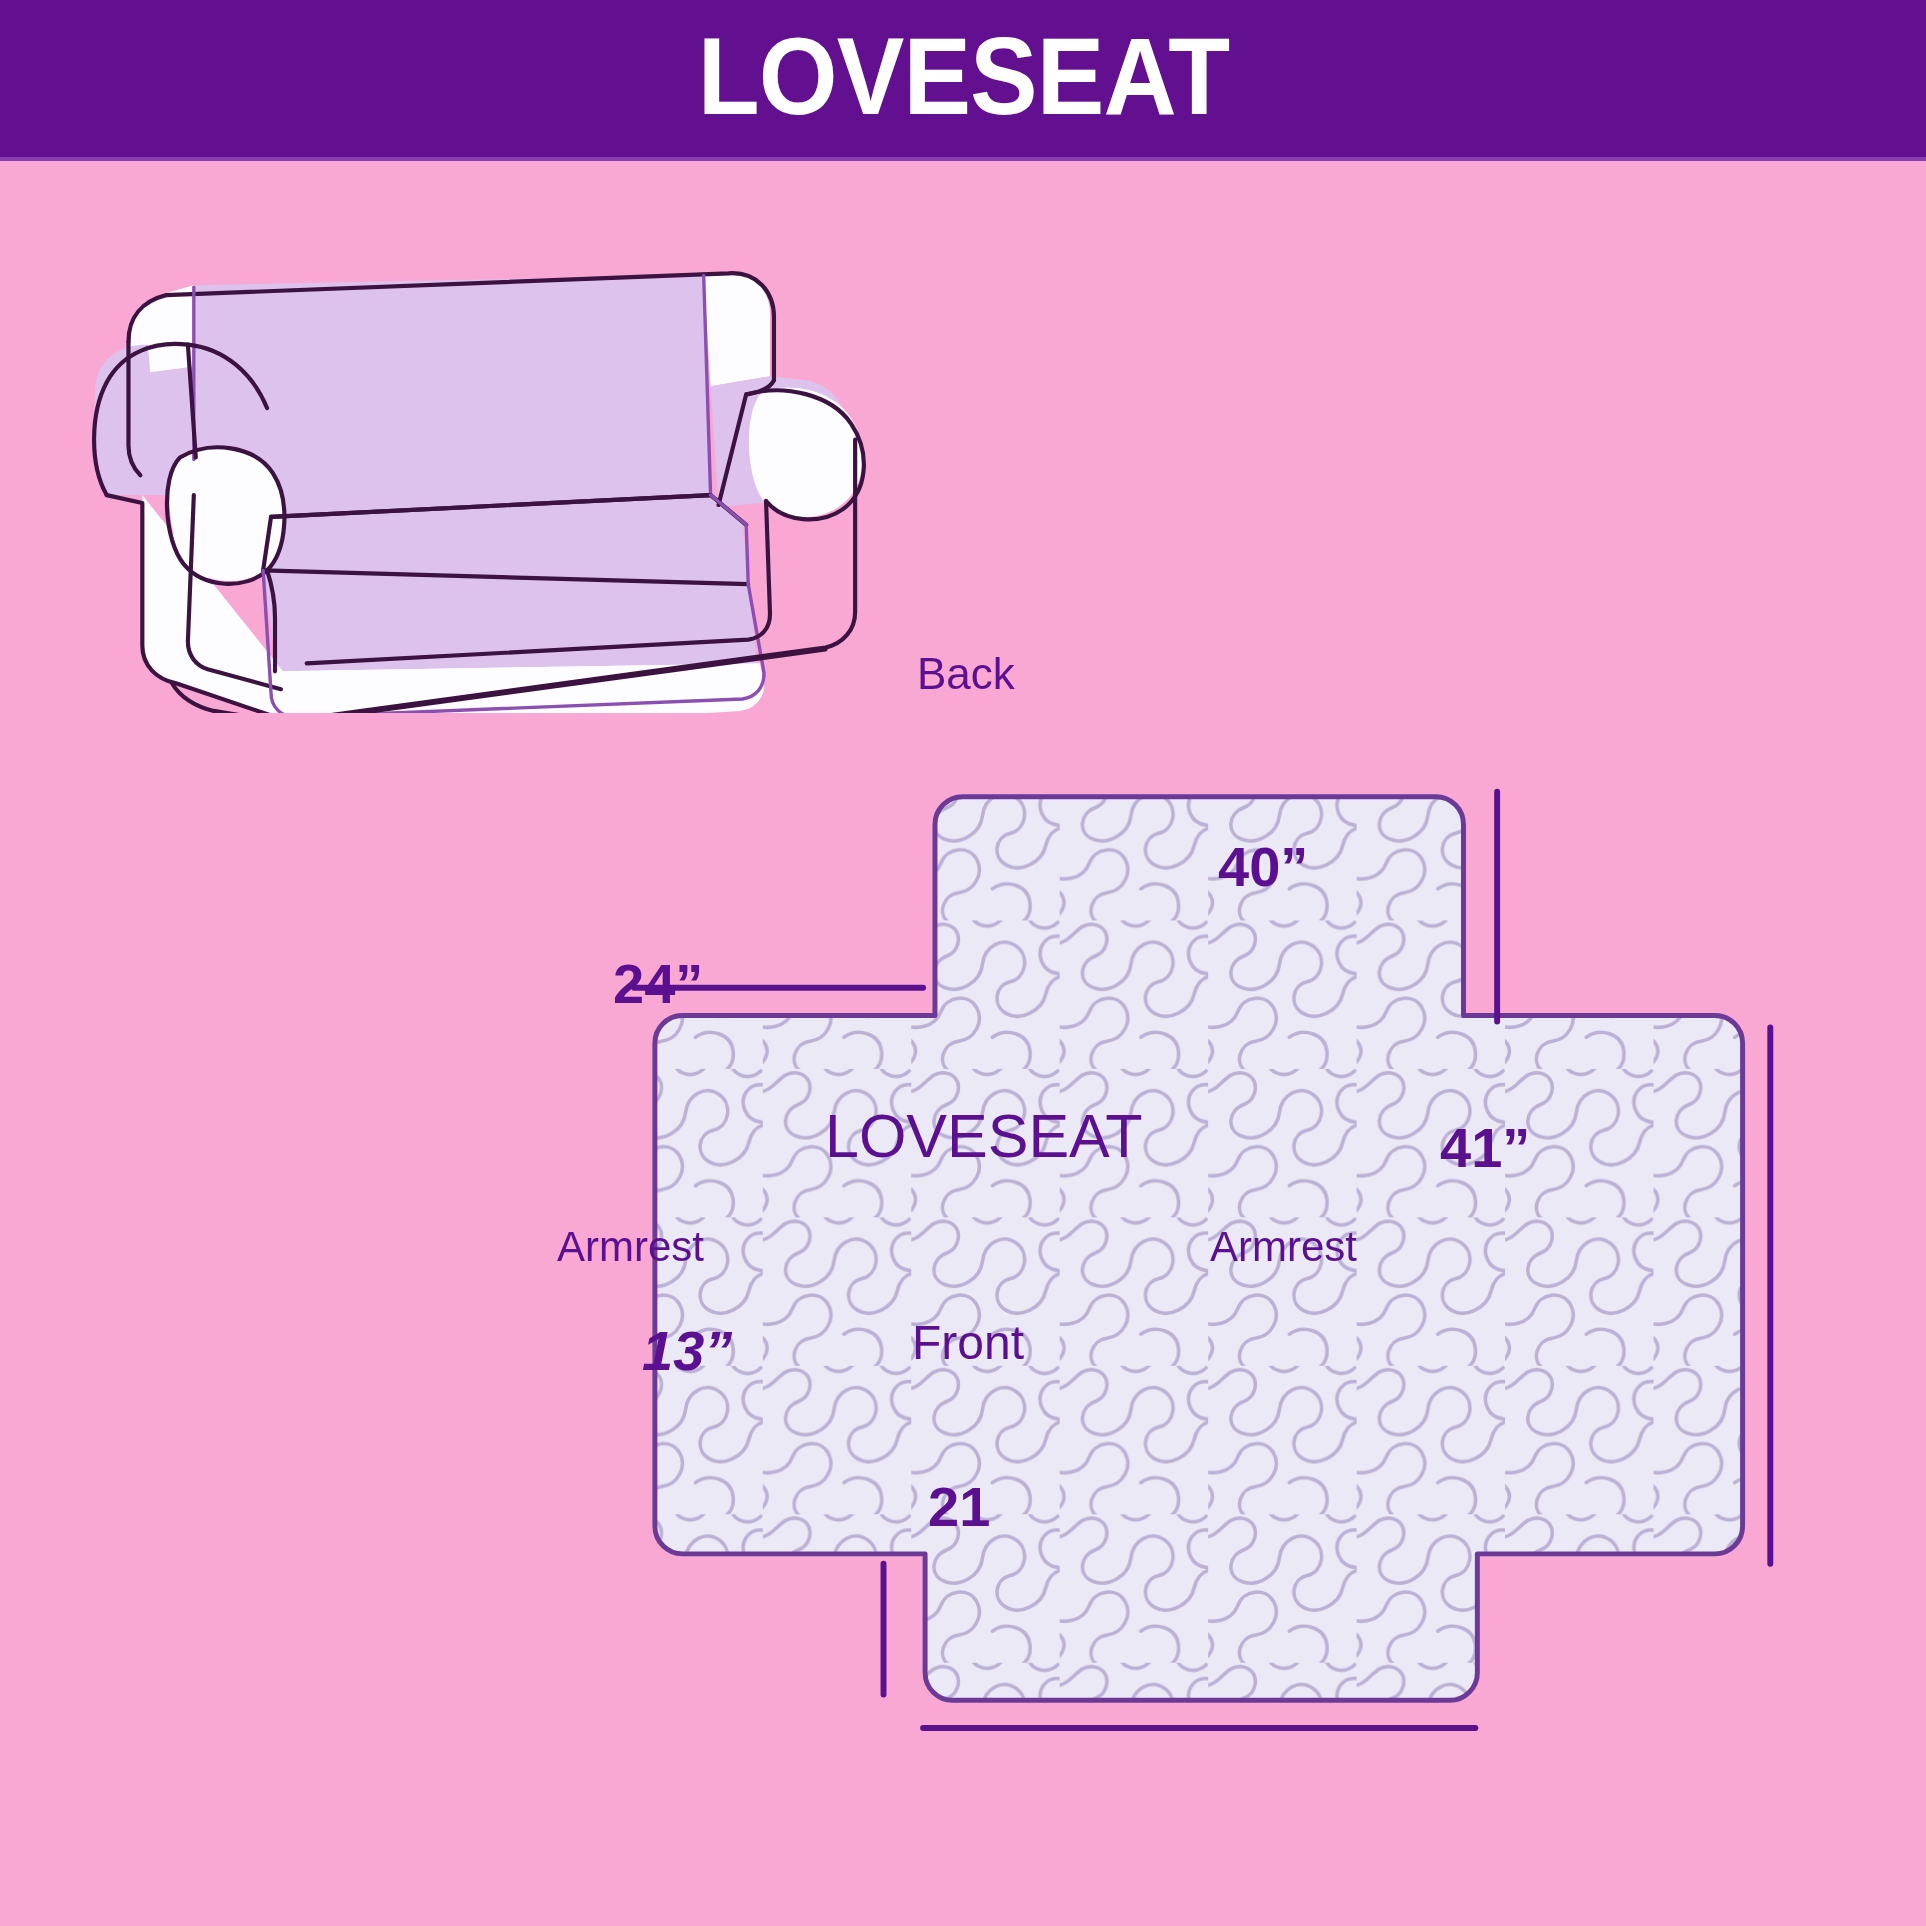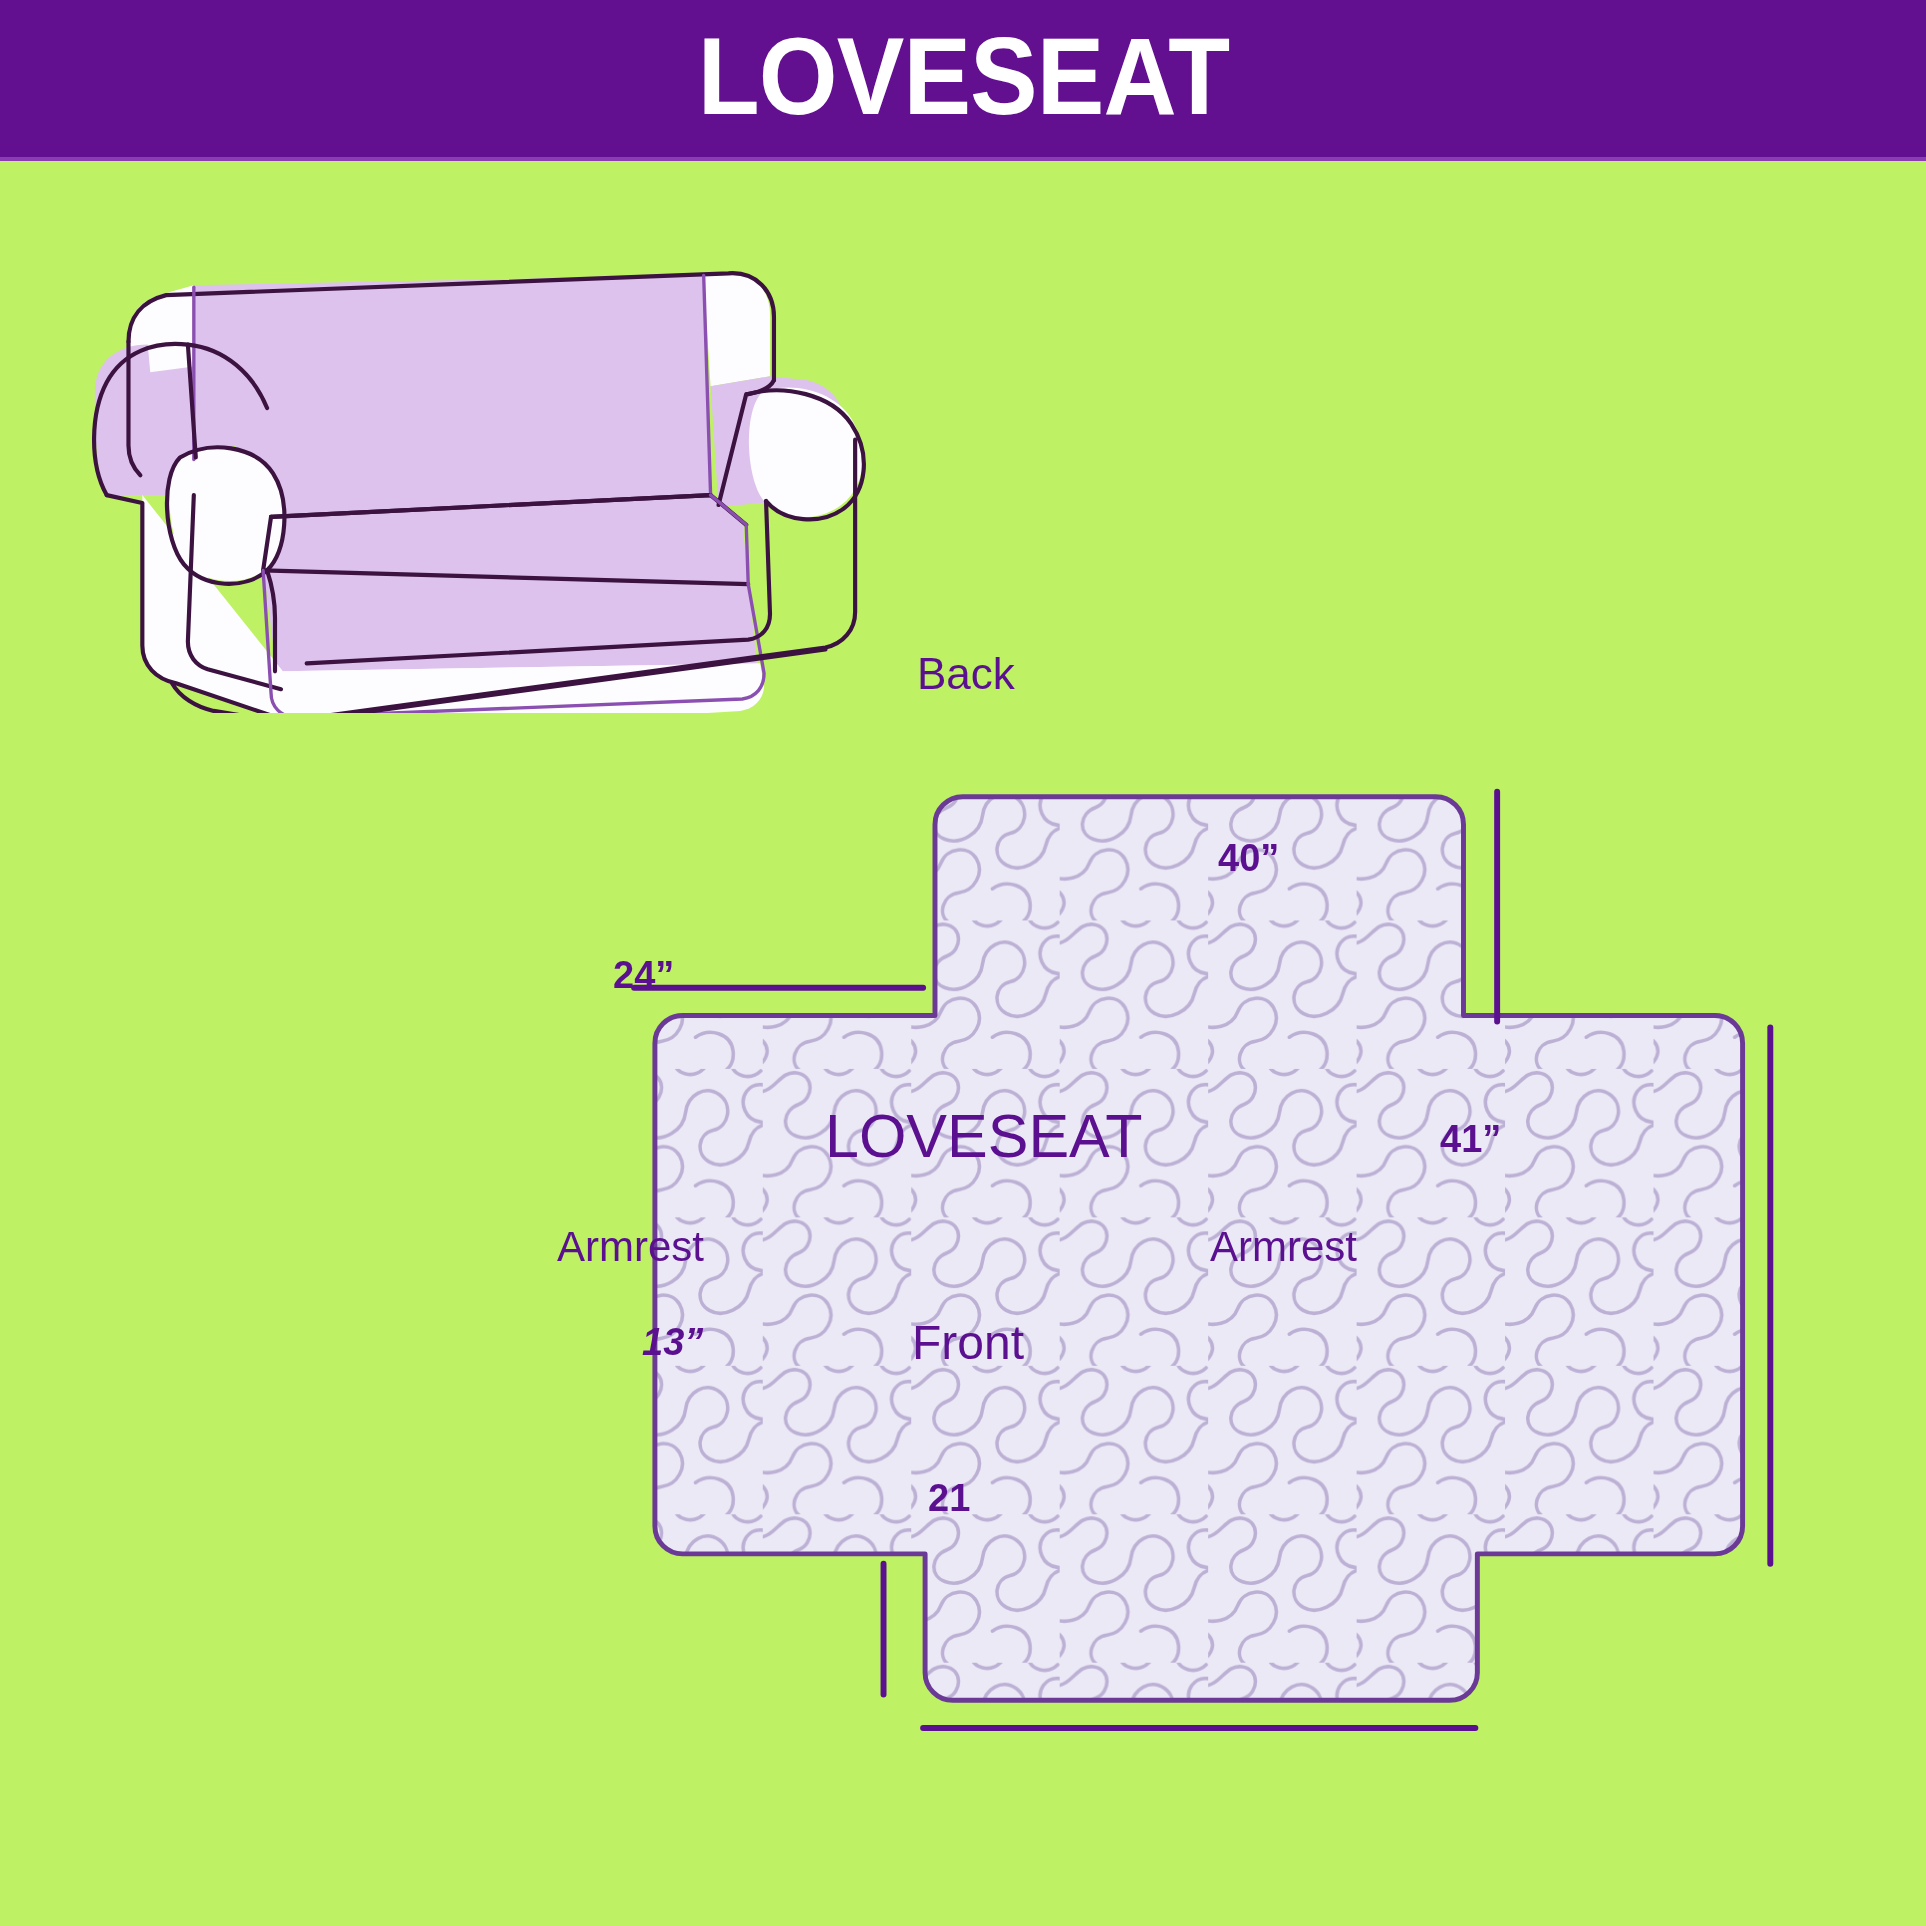--- a/index.html
+++ b/index.html
@@ -2,21 +2,21 @@
 <html><head>
 <meta charset="utf-8">
 <style>
   * { margin:0; padding:0; box-sizing:border-box; }
   html,body { width:1927px; height:1927px; background:#ffffff; overflow:hidden; }
   body { font-family:"Liberation Sans", sans-serif; }
 
   #page {
     position:relative;
     width:1927px; height:1927px;
-    background:#bef264;
+    background:#f9a8d4;
   }
 
   
   #header {
     position:absolute; left:0; top:0;
     width:1927px; height:161px;
     background:#620F90;
     border-bottom:4px solid #8A3DB0;
   }
   #header-title {
@@ -60,21 +60,21 @@
   #label-armrest-l { left:557px;  top:1226px; font-size:42px; }
   #label-armrest-r { left:1210px; top:1226px; font-size:42px; }
   #label-front     { left:912px;  top:1319px; font-size:48px; }
 
   .dim {
     position:absolute;
     color:#5B1090;
     font-weight:bold;
     white-space:nowrap;
     line-height:1;
-    font-size:38px;
+    font-size:56px;
   }
   #dim-40 { left:1218px; top:839px; }
   #dim-24 { left:613px;  top:956px; }
   #dim-23 { left:1440px; top:1120px; }
   #dim-13 { left:642px;  top:1323px;font-style:italic; }
   #dim-46 { left:928px;  top:1479px; }
 </style>
 </head>
 <body>
 

